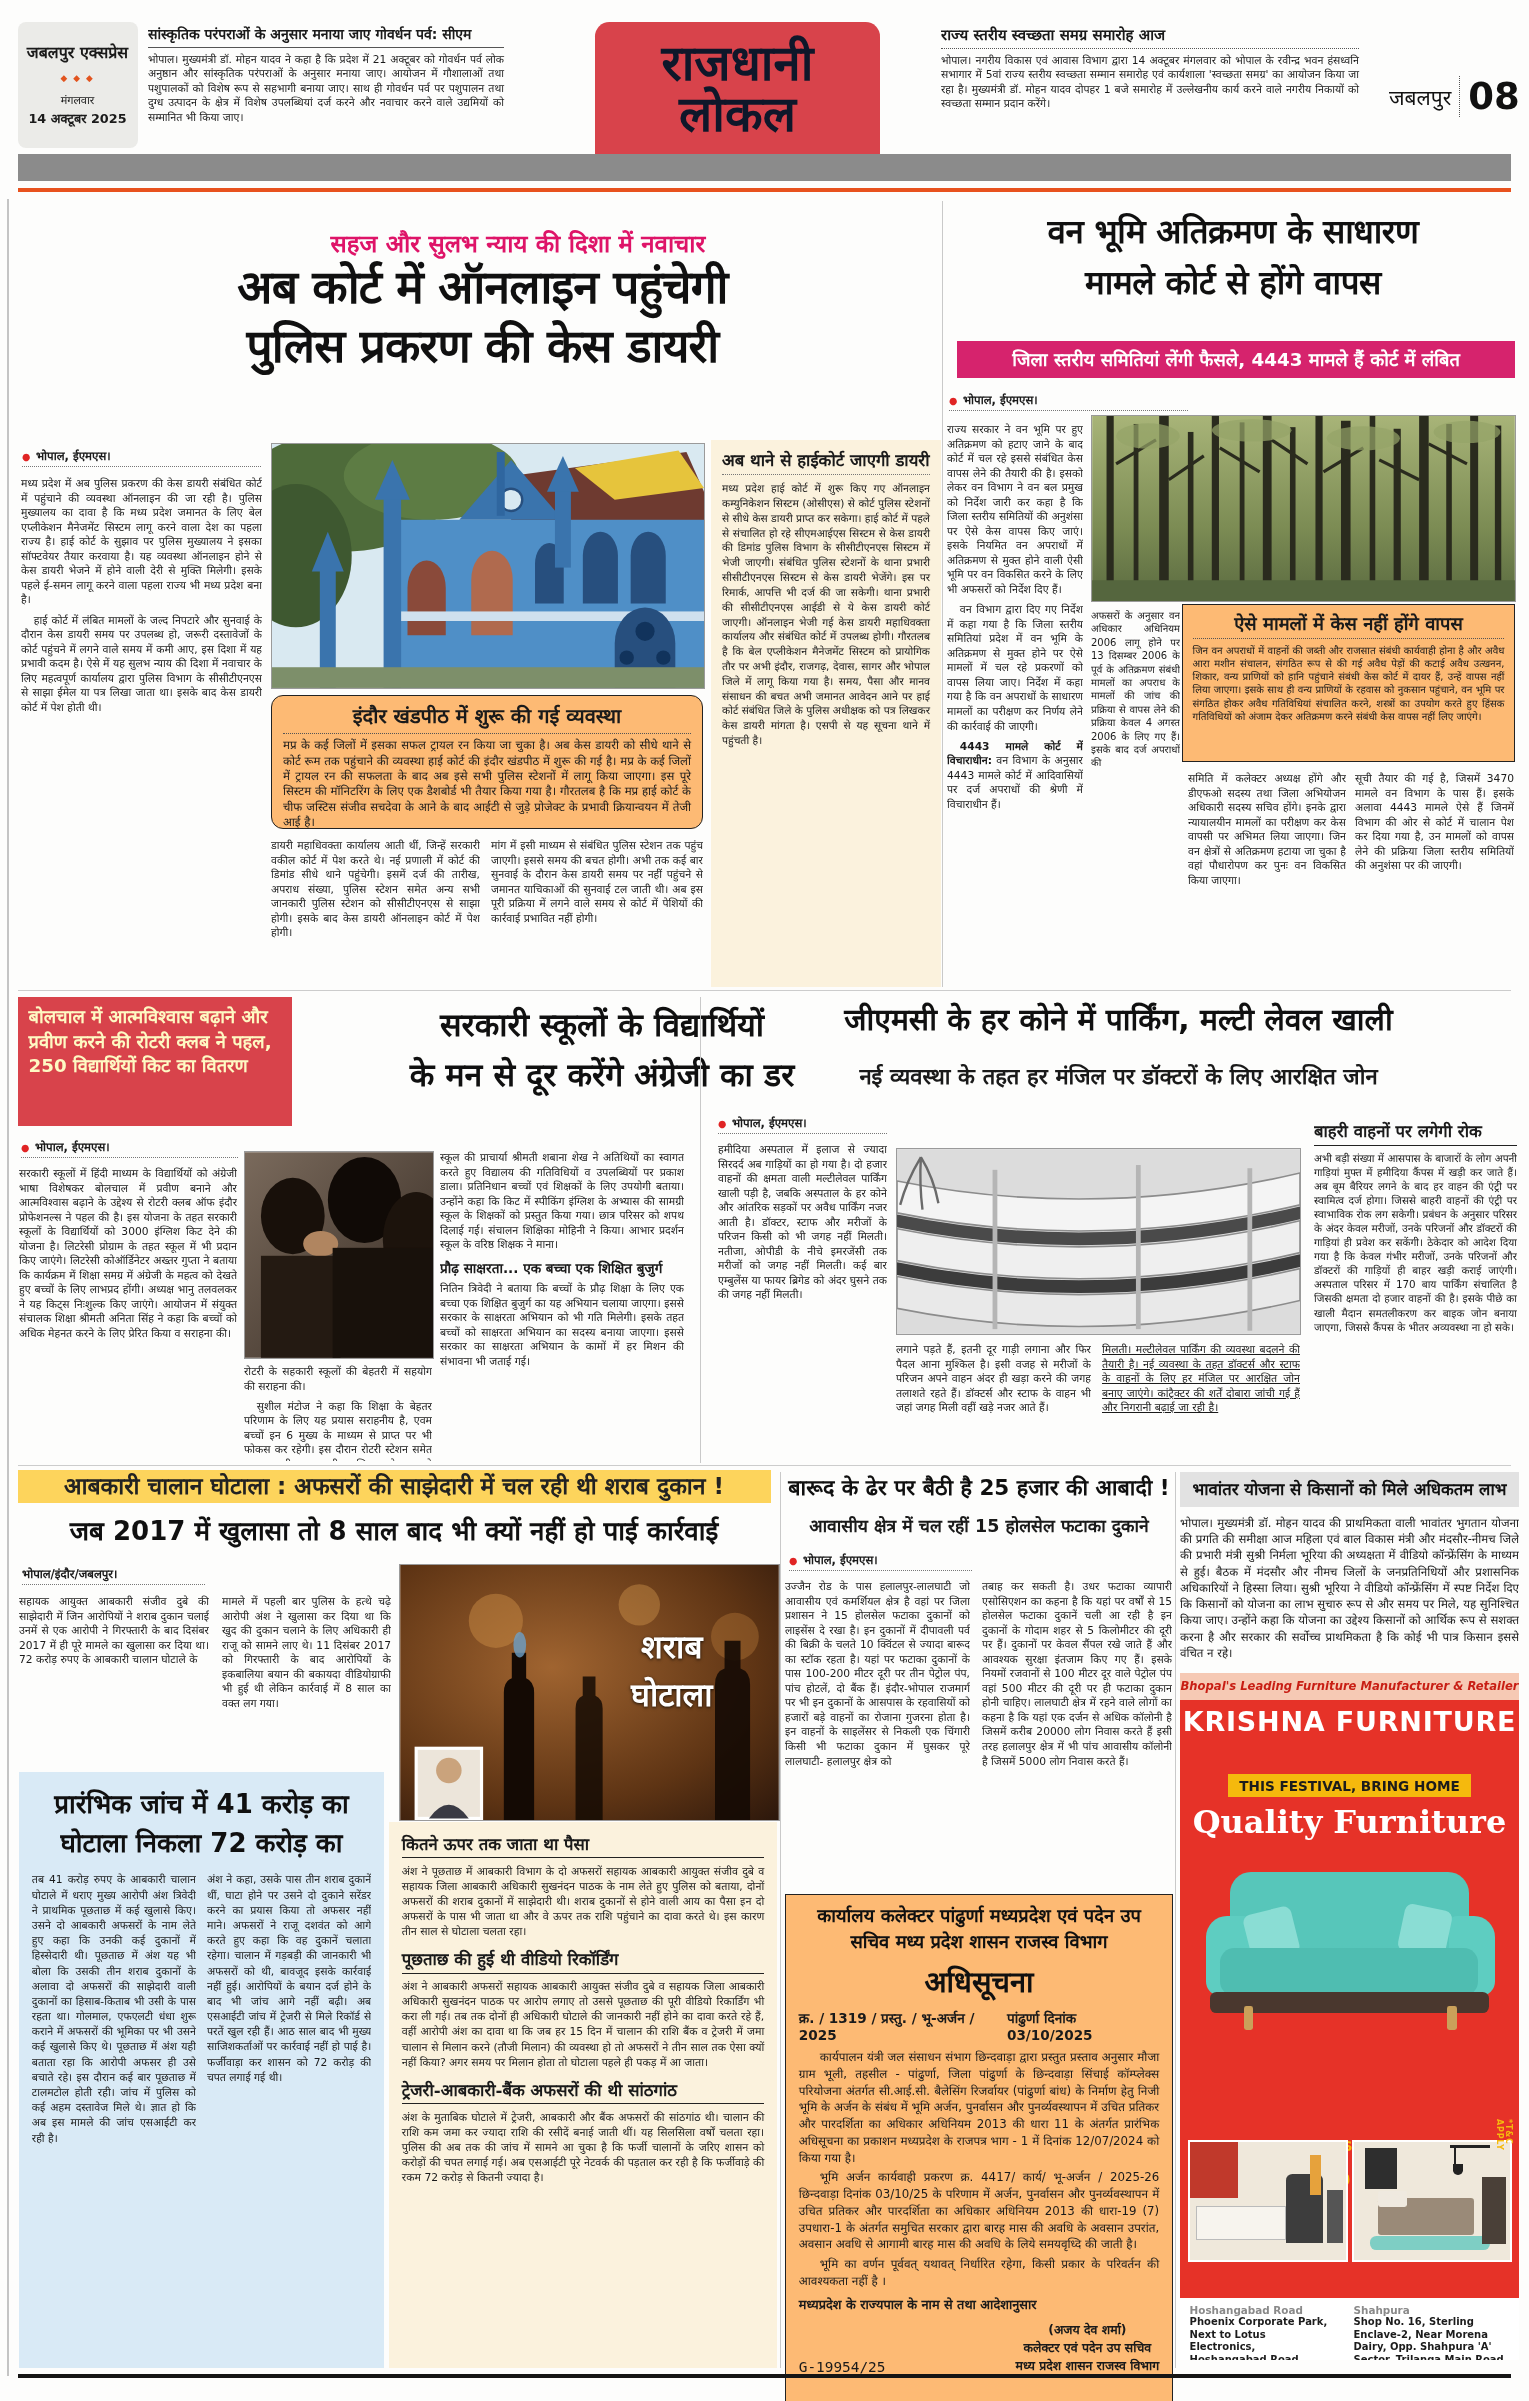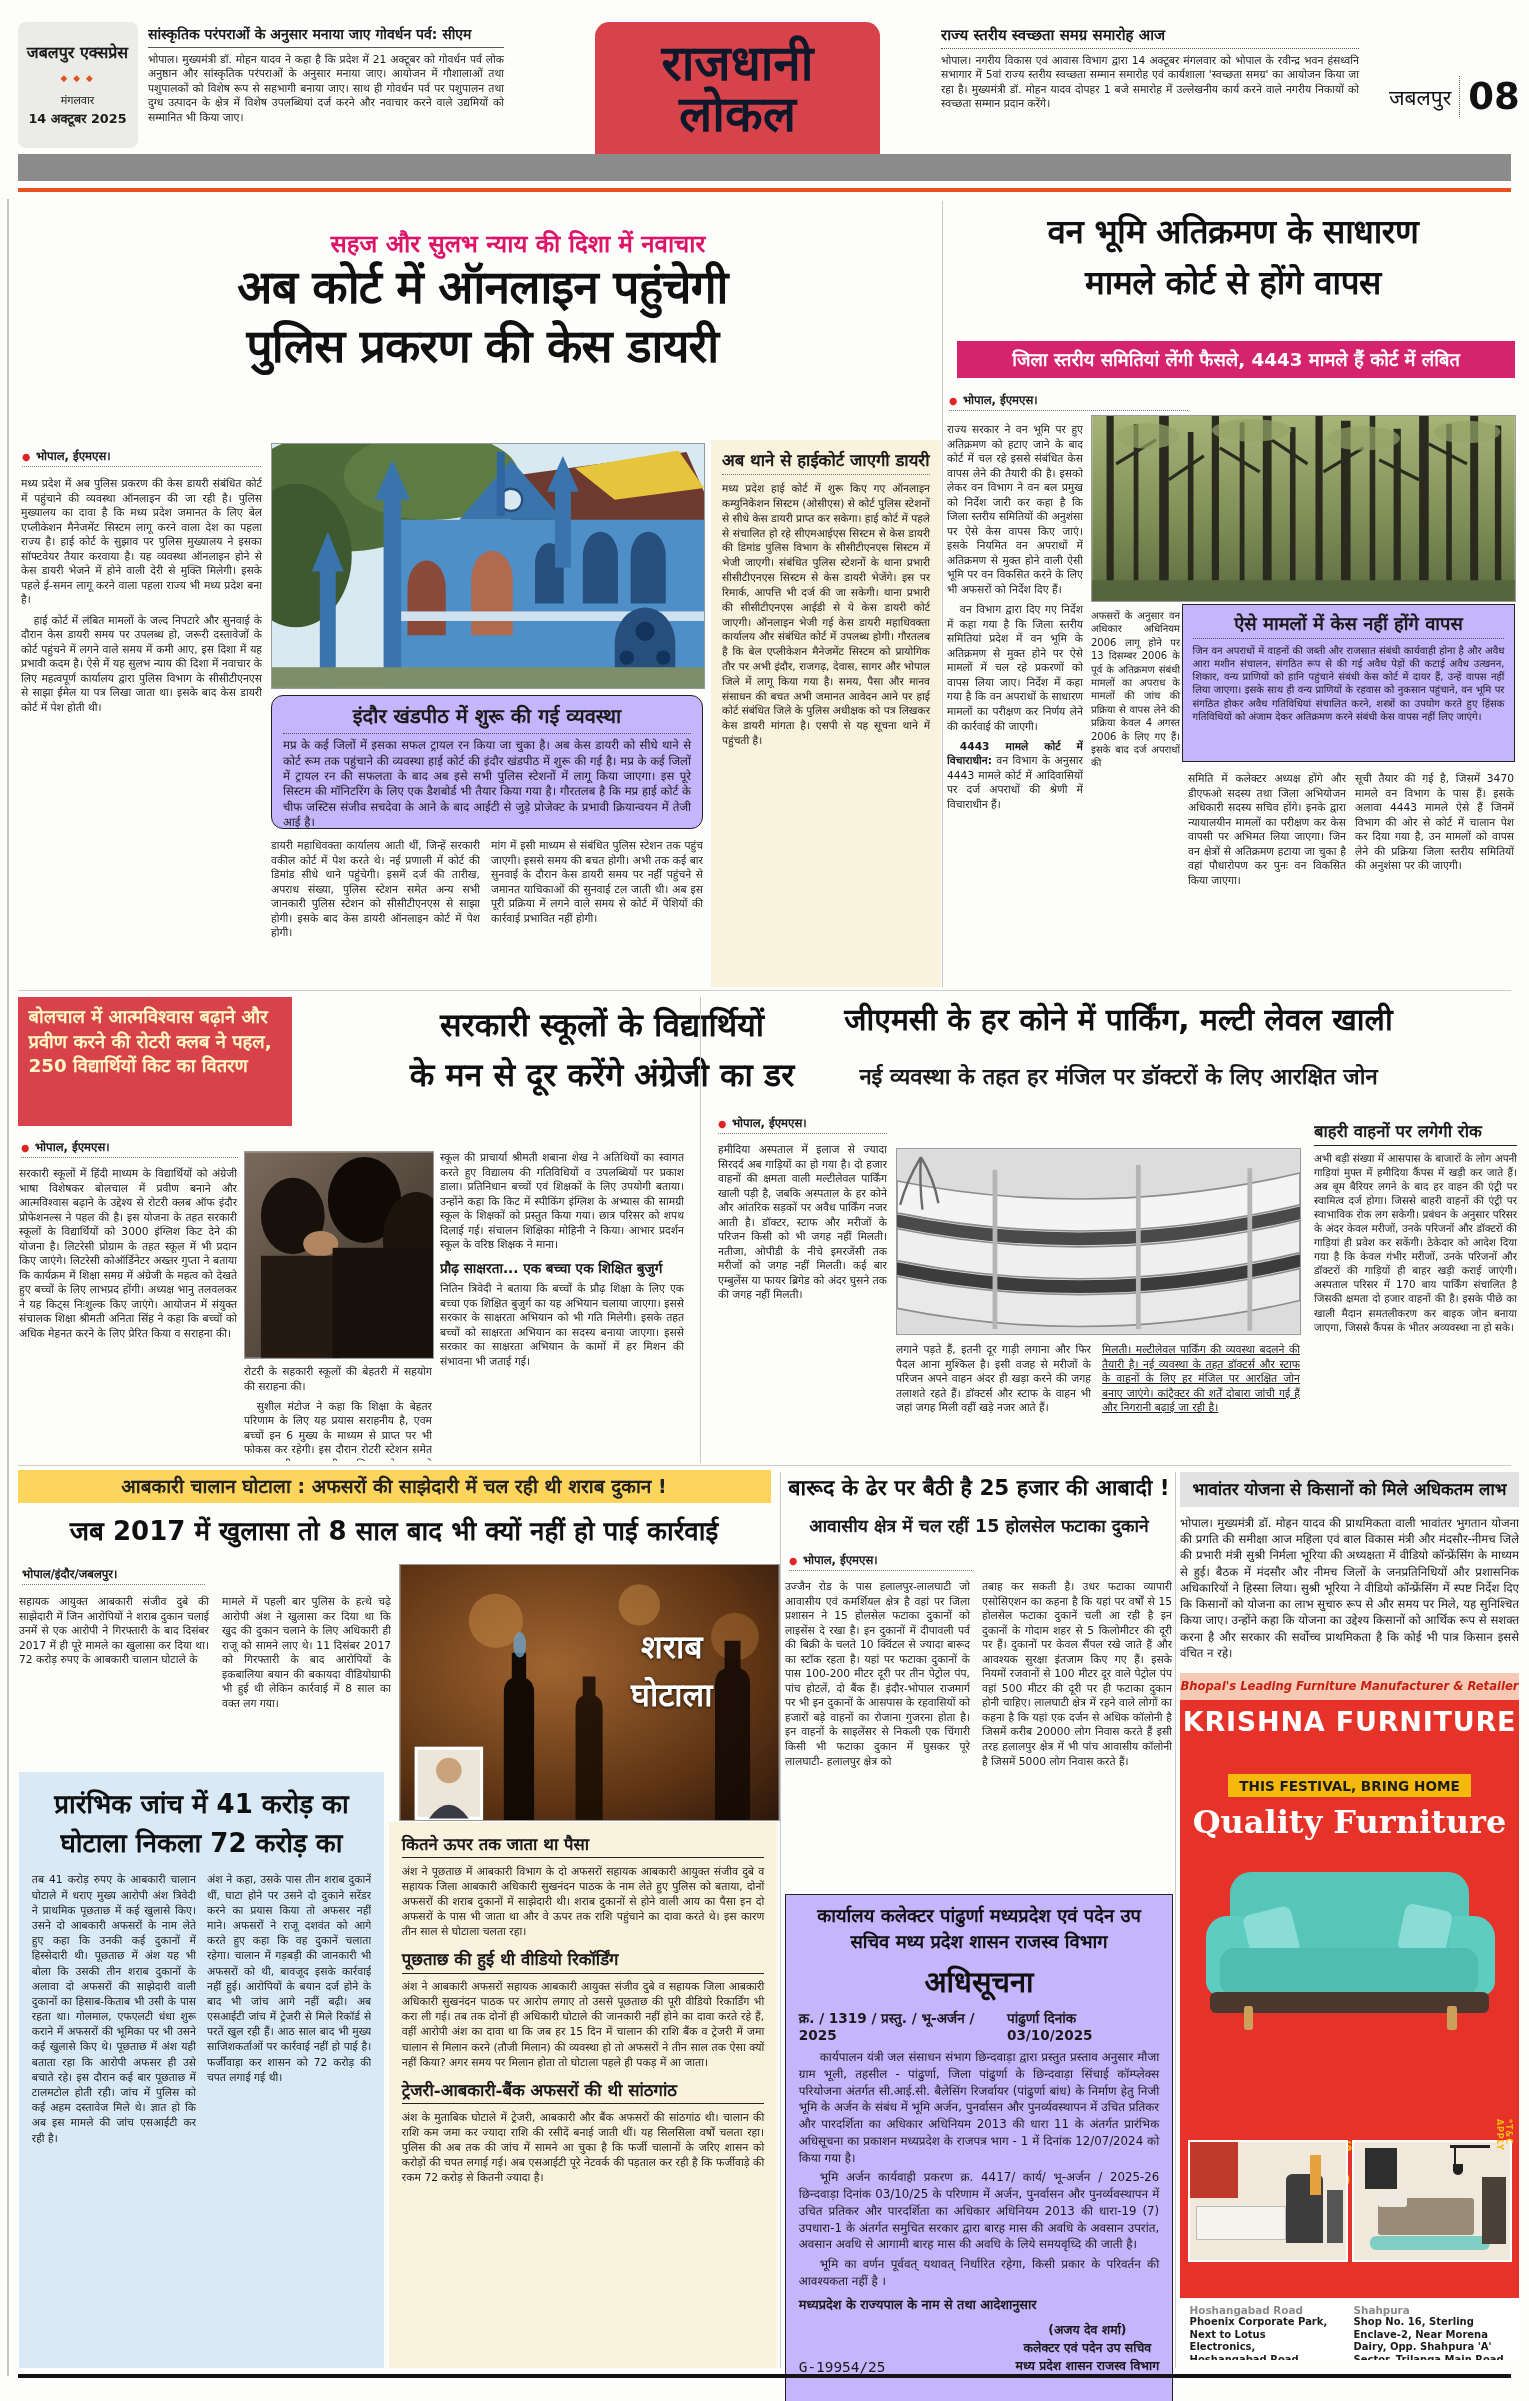--- a/index.html
+++ b/index.html
@@ -13,21 +13,21 @@
   .blk{font-weight:900;color:#101010;}
   .body13{font-size:10.7px;line-height:1.36;}
   .body12{font-size:10px;line-height:1.34;}
   .para{margin:0 0 5.6px 0;text-indent:12.8px;}
   .para:first-child{text-indent:0;}
   .byline{font-weight:bold;font-size:11.6px;border-bottom:0.8px dotted #777;padding-bottom:3.2px;}
   .byline .dot{color:#e02424;font-size:9.6px;margin-right:5.6px;}
   .vrule{width:0.8px;background:#c9c9c9;}
   .hrule{height:0.8px;background:#cccccc;}
   .photo{border:0.8px solid #9a9a9a;}
-  .boxed{border:1.6px solid #222;background:#c4b5fd;}
+  .boxed{border:1.6px solid #222;background:#fdba74;}
   .boxtitle{font-weight:900;text-align:center;border-bottom:0.8px dotted #555;padding-bottom:3.2px;margin-bottom:4.8px;}
   .masthead-box{background:#ebebe8;border-radius:8px;text-align:center;}
   .banner{background:#d8434b;border-radius:14.4px;color:#0f172a;text-align:center;font-weight:900;}
   .grayband{background:#8b8b8b;}
   .orangerule{background:#e8521e;}
   .pinkbar{background:#d6236d;color:#fff;font-weight:900;text-align:center;}
   .kicker{color:#de1468;font-weight:900;text-align:center;}
   .redbox{background:#d8434b;color:#fef9c3;font-weight:700;text-align:left;}
   .yellowstrip{background:#fdd45c;color:#222;font-weight:900;text-align:center;}
   .bluebox{background:#d9eaf6;}
@@ -323,21 +323,21 @@
 
   <div class="abs hide" style="left:1314px;top:1119px;width:203px;height:343px;">
     <div class="b" style="font-size:16.7px;font-weight:900;border-bottom:1.6px solid #222;padding-bottom:3.2px;margin-bottom:4.8px;">बाहरी वाहनों पर लगेगी रोक</div>
     <div class="jc" style="font-size:10.4px;line-height:1.35;">अभी बड़ी संख्या में आसपास के बाजारों के लोग अपनी गाड़ियां मुफ्त में हमीदिया कैंपस में खड़ी कर जाते हैं। अब बूम बैरियर लगने के बाद हर वाहन की एंट्री पर स्वामित्व दर्ज होगा। जिससे बाहरी वाहनों की एंट्री पर स्वाभाविक रोक लग सकेगी। प्रबंधन के अनुसार परिसर के अंदर केवल मरीजों, उनके परिजनों और डॉक्टरों की गाड़ियां ही प्रवेश कर सकेंगी। ठेकेदार को आदेश दिया गया है कि केवल गंभीर मरीजों, उनके परिजनों और डॉक्टरों की गाड़ियों ही बाहर खड़ी कराई जाएंगी। अस्पताल परिसर में 170 बाय पार्किंग संचालित है जिसकी क्षमता दो हजार वाहनों की है। इसके पीछे का खाली मैदान समतलीकरण कर बाइक जोन बनाया जाएगा, जिससे कैंपस के भीतर अव्यवस्था ना हो सके।</div>
   </div>
 
   <div class="abs hrule" style="left:17.5px;top:1465px;width:1493px;"></div>
   <div class="abs vrule" style="left:780px;top:1472px;height:896px;"></div>
   <div class="abs vrule" style="left:1175px;top:1472px;height:896px;"></div>
 
-  <div class="abs yellowstrip" style="left:17.5px;top:1470px;width:753px;height:33px;font-size:19px;line-height:33px;">आबकारी चालान घोटाला : अफसरों की साझेदारी में चल रही थी शराब दुकान !</div>
+  <div class="abs yellowstrip" style="left:17.5px;top:1470px;width:753px;height:33px;font-size:23px;line-height:33px;">आबकारी चालान घोटाला : अफसरों की साझेदारी में चल रही थी शराब दुकान !</div>
   <div class="abs ctr blk hide" style="left:17.5px;top:1512px;width:753px;font-size:26px;white-space:nowrap;">जब 2017 में खुलासा तो 8 साल बाद भी क्यों नहीं हो पाई कार्रवाई</div>
   <div class="abs byline" style="left:22px;top:1566px;width:183px;">
     <span>भोपाल/इंदौर/जबलपुर।</span>
   </div>
   <div class="abs jc body13 hide" style="left:19px;top:1595px;width:190px;height:167px;">
       <p class="para">सहायक आयुक्त आबकारी संजीव दुबे की साझेदारी में जिन आरोपियों ने शराब दुकान चलाई उनमें से एक आरोपी ने गिरफ्तारी के बाद दिसंबर 2017 में ही पूरे मामले का खुलासा कर दिया था। 72 करोड़ रुपए के आबकारी चालान घोटाले के</p>
     </div>
   <div class="abs jc body13 hide" style="left:222px;top:1595px;width:169px;height:167px;">
       <p class="para">मामले में पहली बार पुलिस के हत्थे चढ़े आरोपी अंश ने खुलासा कर दिया था कि खुद की दुकान चलाने के लिए अधिकारी ही राजू को सामने लाए थे। 11 दिसंबर 2017 को गिरफ्तारी के बाद आरोपियों के इकबालिया बयान की बकायदा वीडियोग्राफी भी हुई थी लेकिन कार्रवाई में 8 साल का वक्त लग गया।</p>
     </div>

